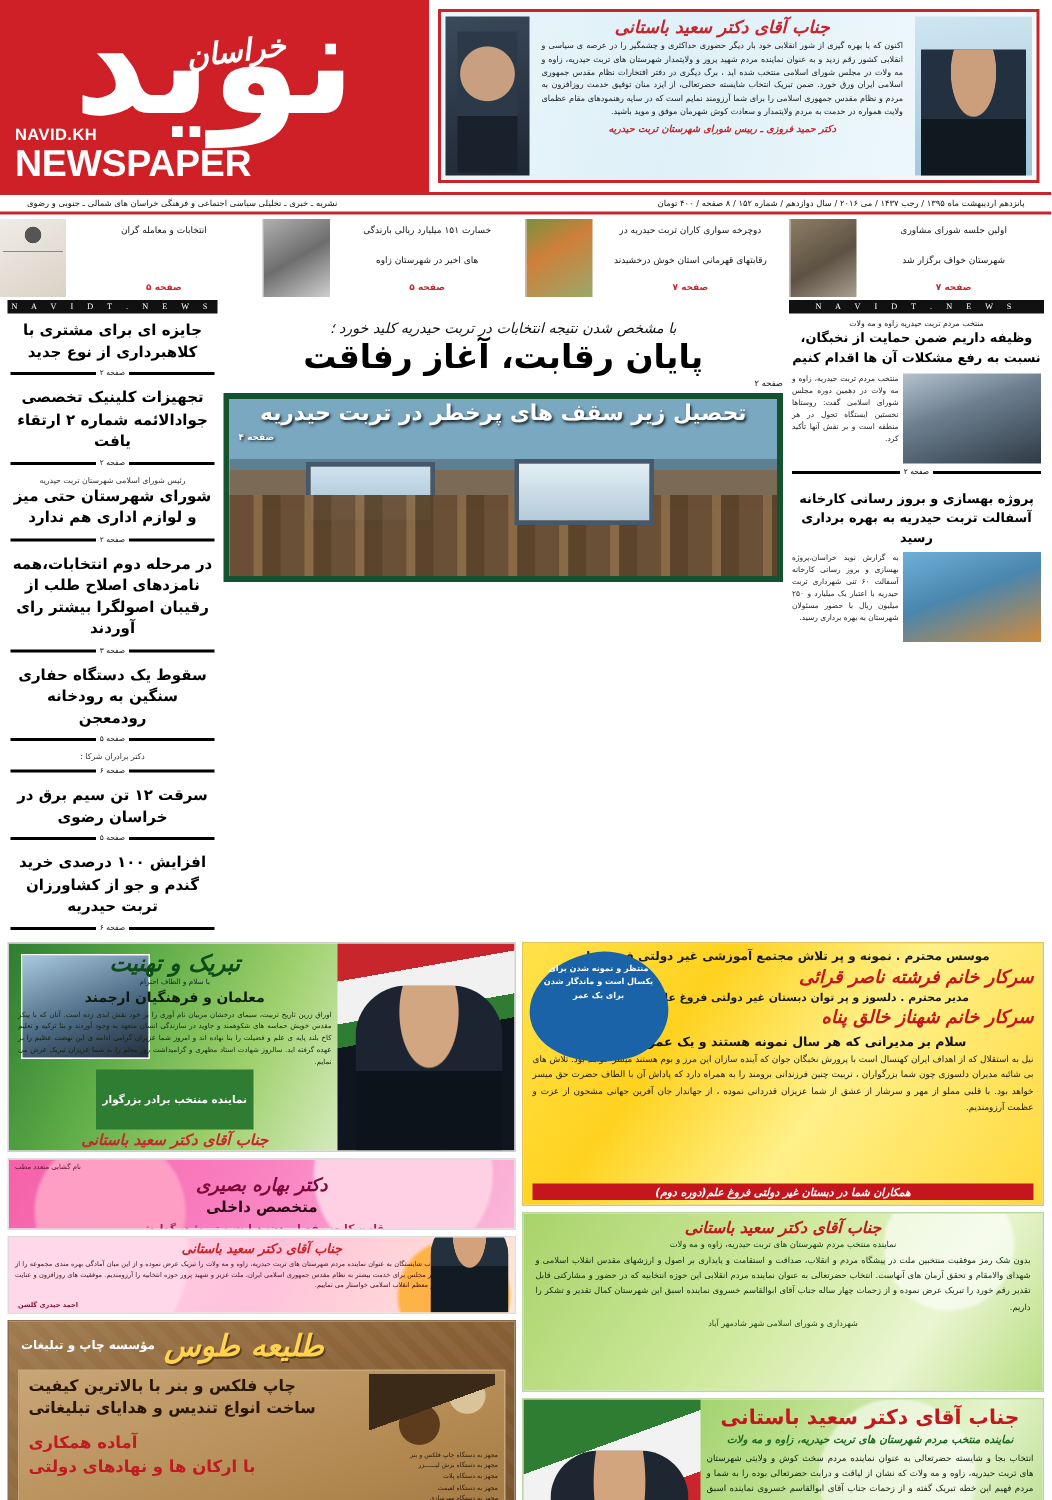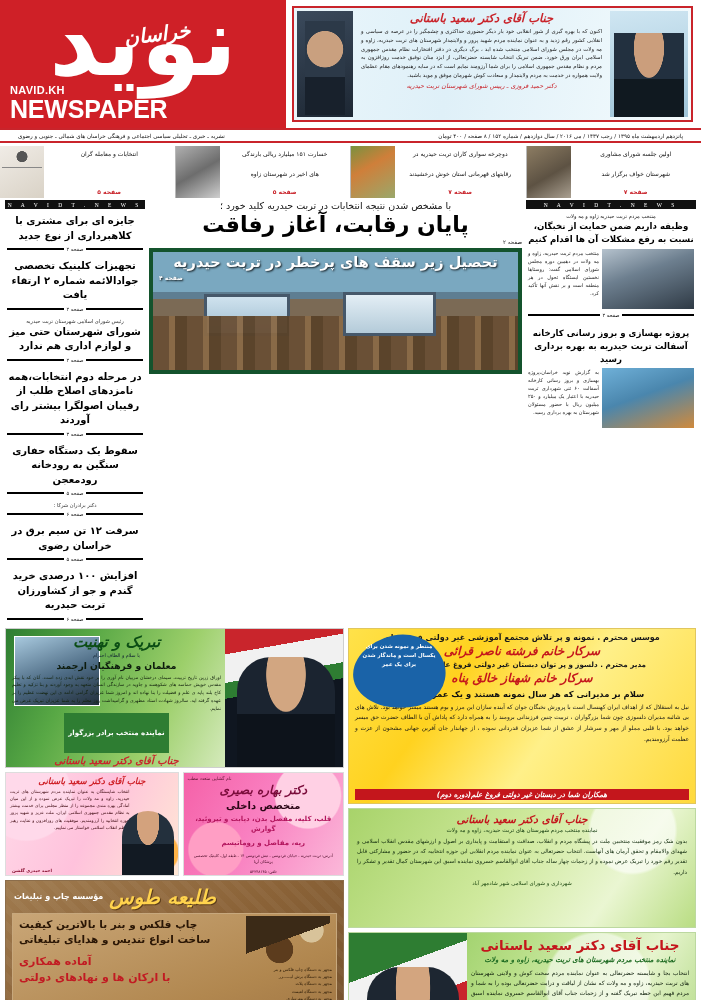--- a/index.html
+++ b/index.html
@@ -61,21 +61,21 @@
     content:""; position:absolute; left:4px; right:4px; top:22px; bottom:0;
     background:radial-gradient(ellipse at 50% 18%, #cb9e7c 0 30%, transparent 31%),
                linear-gradient(#22303f 55%, #101920 55%);
   }
   .bn-text { flex:1; padding:3px 5px; display:flex; flex-direction:column; }
   .bn-title {
     color:#c9242b; font-size:11.5px; font-weight:bold; text-align:center;
     margin-bottom:2px; font-style:italic;
   }
   .bn-body { font-size:5.4px; line-height:1.62; text-align:justify; color:#1a1a1a; }
-  .bn-sign { color:#c9242b; font-size:6.4px; font-weight:normal; text-align:center; margin-top:2px; font-style:italic;}
+  .bn-sign { color:#c9242b; font-size:6.4px; font-weight:bold; text-align:center; margin-top:2px; font-style:italic;}
 
   
   .datebar {
     height:15px; border-top:2px solid #c9242b; border-bottom:2px solid #c9242b;
     display:flex; align-items:center; justify-content:space-between;
     padding:0 18px; font-size:5.6px; color:#111; letter-spacing:0.2px;
   }
 
   
   .teaser-strip { display:flex; flex-direction:row; height:52px; margin-top:3px; }
@@ -111,21 +111,21 @@
   }
   .news-item { padding:4px 2px 2px 2px; }
   .news-kicker { font-size:5.2px; color:#333; text-align:center; margin-bottom:1px; }
   .news-head { font-size:10px; font-weight:bold; line-height:1.45; text-align:center; color:#000; }
   .news-rule { display:flex; align-items:center; gap:3px; margin-top:3px; }
   .news-rule .bar { flex:1; height:2px; background:#000; }
   .news-rule .pg { font-size:5px; color:#111; white-space:nowrap; }
 
   
   .col-lead { flex:1; }
-  .lead-kicker { font-size:9.5px; text-align:center; color:#111; margin:0 0 1px; }
+  .lead-kicker { font-size:9.5px; text-align:center; color:#111; margin:14px 0 1px;font-style:italic; }
   .lead-title {
     font-size:22px; font-weight:bold; text-align:center; color:#000;
     letter-spacing:-0.5px; line-height:1.18;
   }
   .lead-pg { font-size:5.6px; color:#111; margin:1px 0 3px 0; }
   .photo-block { position:relative; border:4px solid #14532d; overflow:hidden; }
   .photo-classroom {
     height:118px;
     background:
       linear-gradient(#7aa8c0 0 34%, #5e7e92 34% 40%, #7b6a55 40% 100%);
@@ -196,21 +196,21 @@
   .ad-green1 .ad-body { position:absolute; right:122px; left:6px; top:4px; bottom:4px; text-align:center; }
   .ad-ttl-green { font-size:15px; font-weight:bold; color:#0b4d14; font-style:italic; }
   .ad-sm { font-size:4.8px; color:#123; margin-top:2px;}
   .ad-md { font-size:9.2px; font-weight:bold; color:#0d1b0d; margin-top:2px;}
   .ad-para { font-size:4.7px; line-height:1.7; text-align:justify; color:#14240f; margin-top:3px; }
   .ad-name-green { font-size:10px; font-weight:bold; color:#c9252c; font-style:italic; margin-top:2px;}
   .ad-kicker-green { font-size:7px; font-weight:bold; color:#fff; background:#2e7d32; display:inline-block; padding:16px 4px;}
   .ad-foot-strip { font-size:5.2px; color:#06430e; background:rgba(255,255,255,.55); padding:1px 2px; }
 
   
-  .pink-row { display:flex; flex-direction:row; gap:4px; height:104px; }
+  .pink-row { display:flex; flex-direction:column; gap:4px; height:104px; }
   .ad-pink {
     flex:1; position:relative; overflow:hidden; border:1px solid #ddd;
     background:radial-gradient(circle at 20% 75%, #ff9ec4 0 18%, transparent 19%),
                radial-gradient(circle at 78% 22%, #ffd0e4 0 22%, transparent 23%),
                linear-gradient(120deg,#f561a8,#f97fc0 45%,#fbb8d9);
     text-align:center; padding:3px 4px;
   }
   .pink-kicker { font-size:4.6px; color:#5c1030; text-align:left; }
   .pink-name { font-size:12px; font-weight:bold; color:#7a0b3a; font-style:italic; margin-top:2px;}
   .pink-spec { font-size:10px; font-weight:bold; color:#2b0716; margin-top:3px;}
@@ -273,21 +273,21 @@
   .ad-yellow .blob {
     position:absolute; left:4px; top:6px; width:92px; height:74px;
     background:#1a63a8; border-radius:52% 48% 38% 62%/48% 56% 44% 52%;
     transform:rotate(-12deg);
   }
   .ad-yellow .blob span {
     position:absolute; inset:7px 6px; color:#fff; font-size:5.4px; font-weight:bold;
     line-height:1.7; text-align:center; transform:rotate(12deg);
   }
   .y-l1 { font-size:8px; font-weight:bold; color:#1a1a1a; text-align:center; }
-  .y-red { font-size:12px; font-weight:bold; color:#c4161c; font-style:italic; text-align:center; margin:2px 0;}
+  .y-red { font-size:12px; font-weight:bold; color:#c4161c; font-style:italic; text-align:right; margin:2px 0;}
   .y-l2 { font-size:7.2px; font-weight:bold; color:#1a1a1a; text-align:center; }
   .y-l3 { font-size:8.4px; font-weight:bold; color:#111; text-align:center; margin-top:4px;}
   .y-para { font-size:5.9px; line-height:1.85; text-align:justify; color:#141414; margin-top:3px;}
   .y-foot { position:absolute; left:6px; right:6px; bottom:3px; background:#c4161c; color:#fff;
     font-size:7.2px; font-weight:bold; text-align:center; padding:1px 0; font-style:italic;}
 
   
   .ad-green2 {
     height:120px; position:relative; overflow:hidden; border:1px solid #bcd8a0;
     background:

